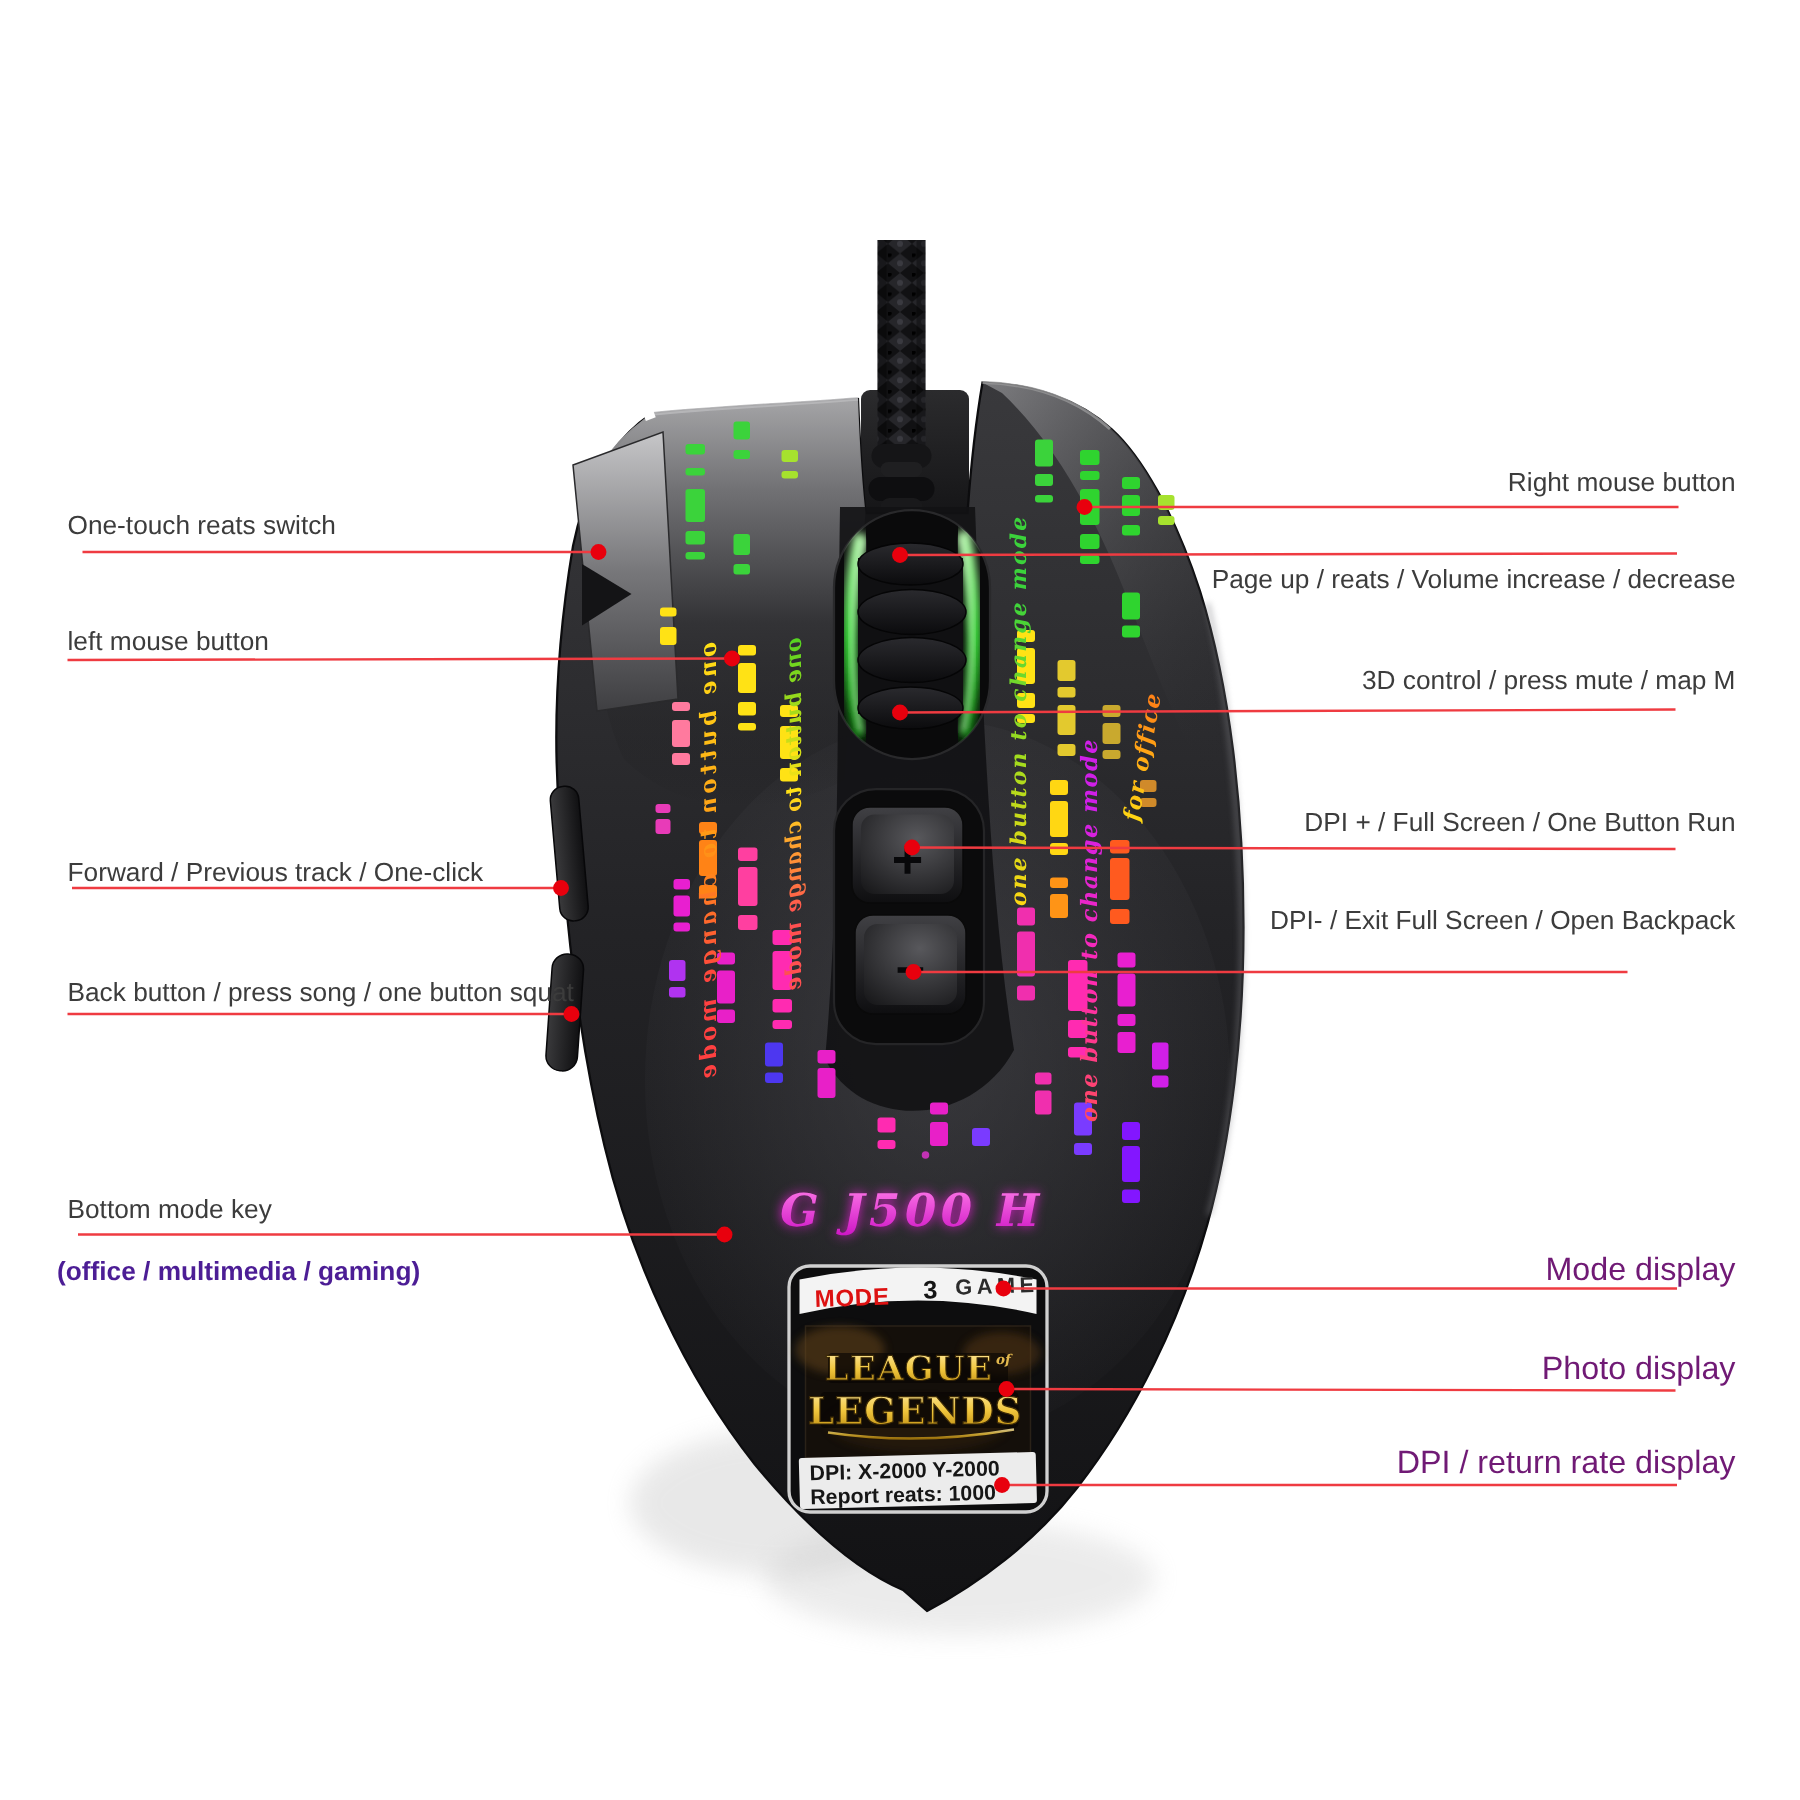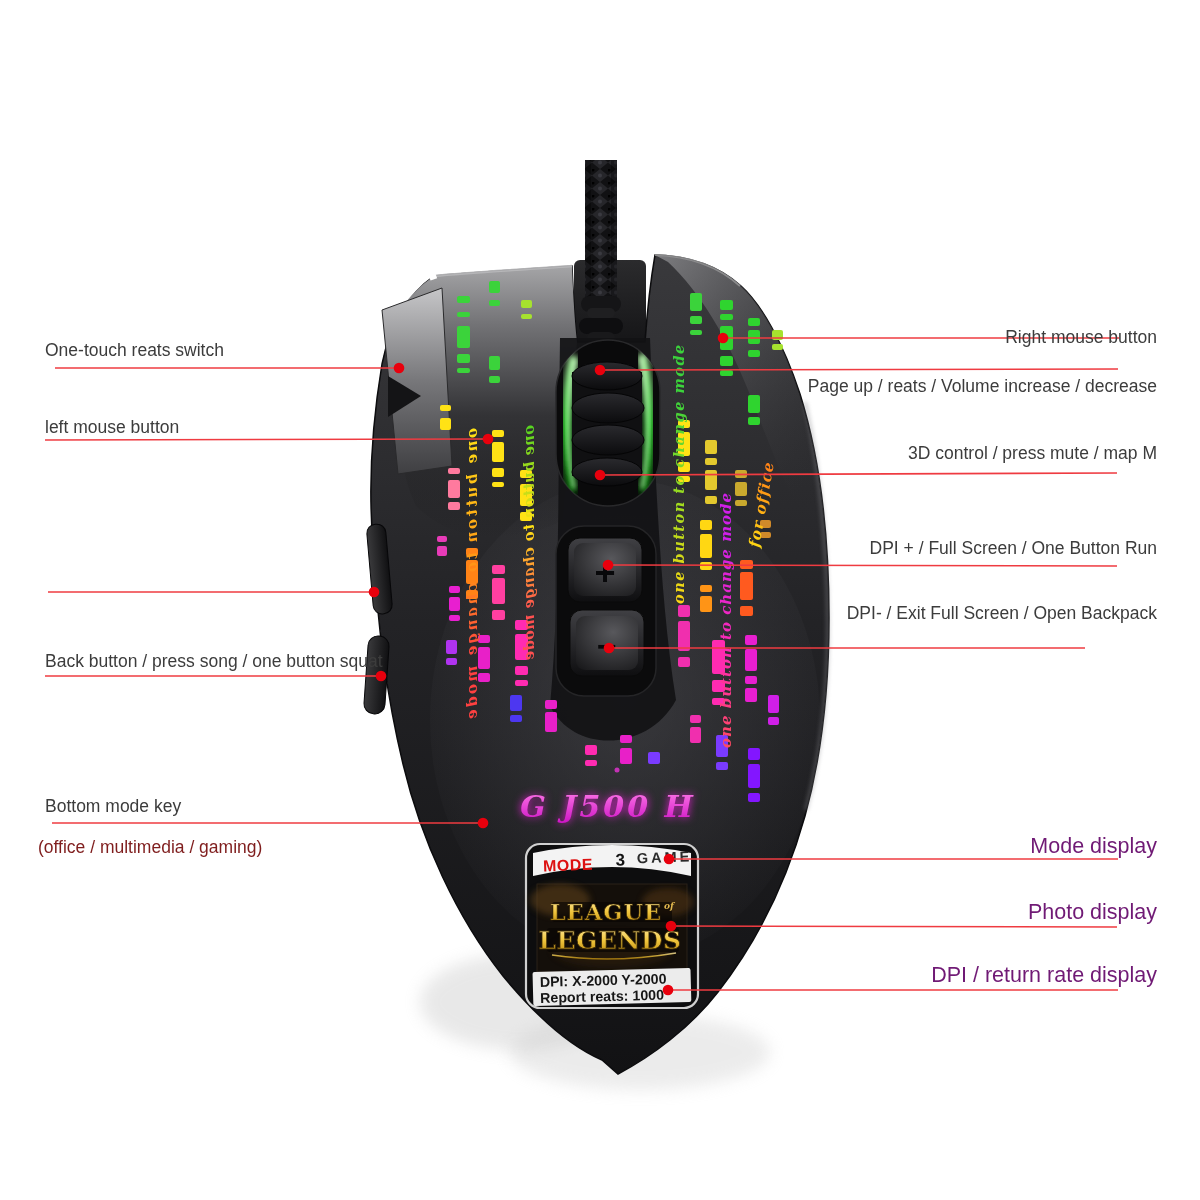--- a/index.html
+++ b/index.html
@@ -2,21 +2,21 @@
 <html><head>
 <meta charset="utf-8">
 <style>
   html,body{margin:0;padding:0;background:#fff;}
   .canvas{position:relative;width:1200px;height:1200px;background:#ffffff;overflow:hidden;
           font-family:"Liberation Sans",sans-serif;}
   .art{position:absolute;left:0;top:0;width:1200px;height:1200px;}
   .lbl{position:absolute;font-size:17.5px;line-height:22px;color:#3c3c3c;white-space:nowrap;}
   .lbl.r{right:43px;text-align:right;}
   .lbl.lg{font-size:21.5px;line-height:26px;color:#701a75;}
-  .sub{position:absolute;font-size:17.5px;line-height:22px;color:#7f1d1d;white-space:nowrap;}
+  .sub{position:absolute;font-size:17.5px;line-height:22px;color:#4c1d95;white-space:nowrap;font-weight:bold;}
 </style>
 </head>
 <body>
 
 <div class="canvas">
 
 <svg class="art" viewBox="0 0 1200 1200">
   <defs>
     <linearGradient id="colGrad" x1="0" y1="0" x2="0" y2="1">
       <stop offset="0" stop-color="#2b2b2d"></stop>
@@ -451,25 +451,26 @@
     <circle cx="608" cy="565" r="5.3"></circle>
     <circle cx="609" cy="648" r="5.3"></circle>
     <circle cx="669" cy="859" r="5.3"></circle>
     <circle cx="671" cy="926" r="5.3"></circle>
     <circle cx="668" cy="990" r="5.3"></circle>
   </g>
 </svg>
 
 <div class="lbl" style="left:45px;top:339px">One-touch reats switch</div>
 <div class="lbl" style="left:45px;top:416px">left mouse button</div>
+<div class="lbl" style="left:45px;top:570px">Forward / Previous track / One-click</div>
 <div class="lbl" style="left:45px;top:650px">Back button / press song / one button squat</div>
 <div class="lbl" style="left:45px;top:795px">Bottom mode key</div>
 <div class="sub" style="left:38px;top:836px">(office / multimedia / gaming)</div>
 
-<div class="lbl r" style="top:326px">Right mouse button</div>
+<div class="lbl r" style="top:310px">Right mouse button</div>
 <div class="lbl r" style="top:375px">Page up / reats / Volume increase / decrease</div>
 <div class="lbl r" style="top:442px">3D control / press mute / map M</div>
 <div class="lbl r" style="top:537px">DPI + / Full Screen / One Button Run</div>
 <div class="lbl r" style="top:602px">DPI- / Exit Full Screen / Open Backpack</div>
 <div class="lbl r lg" style="top:833px">Mode display</div>
 <div class="lbl r lg" style="top:899px">Photo display</div>
 <div class="lbl r lg" style="top:962px">DPI / return rate display</div>
 
 </div>
 

